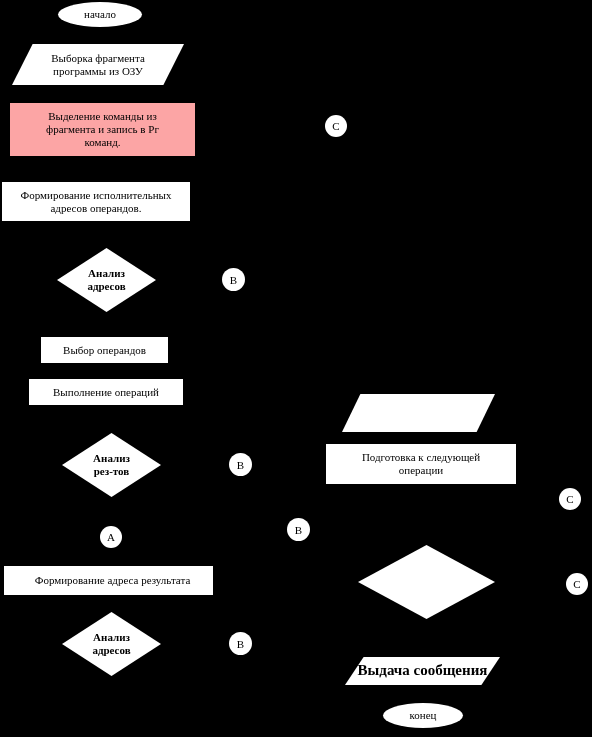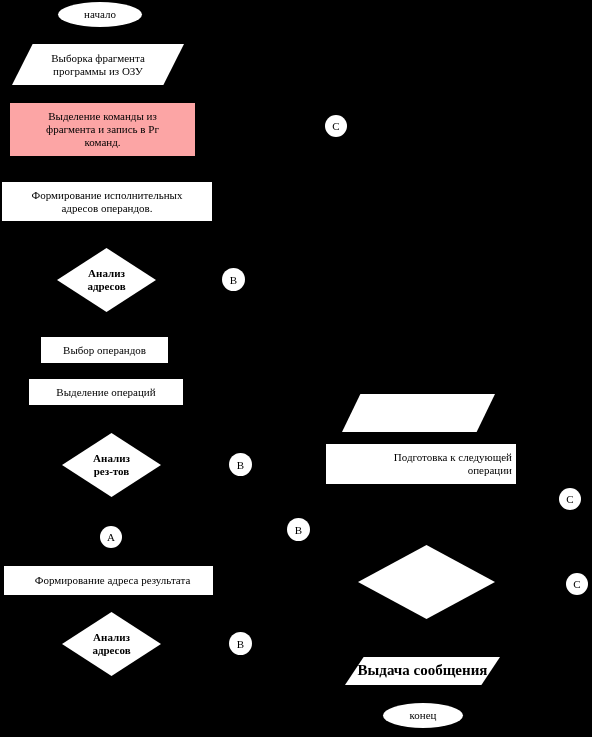--- a/index.html
+++ b/index.html
@@ -99,52 +99,52 @@
       <div class="node shape-data" style="left: 12px; top: 44px; width: 172px; height: 41px; font-size: 11px; color: rgb(0, 0, 0);">
         <div class="para-fill"></div>
         <span class="txt">Выборка фрагмента
 программы из ОЗУ</span>
       </div>
       <div class="node shape-process" style="left: 10px; top: 103px; width: 185px; height: 53px; font-size: 11px; color: rgb(0, 0, 0); background: #fca5a5;">
         <span class="txt">Выделение команды из
 фрагмента и запись в Рг
 команд.</span>
       </div>
-      <div class="node shape-process" style="left: 2px; top: 182px; width: 210px; height: 39px; font-size: 11px; color: rgb(0, 0, 0); background: rgb(255, 255, 255);">
+      <div class="node shape-process" style="left: 2px; top: 182px; width: 188px; height: 39px; font-size: 11px; color: rgb(0, 0, 0); background: rgb(255, 255, 255);">
         <span class="txt">Формирование исполнительных
 адресов операндов.</span>
       </div>
       <div class="node shape-decision" style="left: 57px; top: 248px; width: 99px; height: 64px; font-size: 11px; color: rgb(0, 0, 0);">
         <div class="dia-fill"></div>
         <span class="txt">Анализ
 адресов</span>
       </div>
       <div class="node shape-process" style="left: 41px; top: 337px; width: 127px; height: 26px; font-size: 11px; color: rgb(0, 0, 0); background: rgb(255, 255, 255);">
         <span class="txt">Выбор операндов</span>
       </div>
       <div class="node shape-process" style="left: 29px; top: 379px; width: 154px; height: 26px; font-size: 11px; color: rgb(0, 0, 0); background: rgb(255, 255, 255);">
-        <span class="txt">Выделение операций</span>
+        <span class="txt">Выполнение операций</span>
       </div>
       <div class="node shape-decision" style="left: 62px; top: 433px; width: 99px; height: 64px; font-size: 11px; color: rgb(0, 0, 0);">
         <div class="dia-fill"></div>
         <span class="txt">Анализ
 рез-тов</span>
       </div>
       <div class="node shape-process" style="left: 4px; top: 566px; width: 209px; height: 29px; font-size: 11px; color: rgb(0, 0, 0); background: rgb(255, 255, 255); padding-left: 8px;">
         <span class="txt">Формирование адреса результата</span>
       </div>
       <div class="node shape-decision" style="left: 62px; top: 612px; width: 99px; height: 64px; font-size: 11px; color: rgb(0, 0, 0);">
         <div class="dia-fill"></div>
         <span class="txt">Анализ
 адресов</span>
       </div>
       <div class="node shape-data" style="left: 342px; top: 394px; width: 153px; height: 38px; font-size: 11px; color: rgb(0, 0, 0);">
         <div class="para-fill"></div>
       </div>
-      <div class="node shape-process" style="left: 326px; top: 444px; width: 190px; height: 40px; font-size: 11px; color: rgb(0, 0, 0); background: rgb(255, 255, 255); text-align: right;">
+      <div class="node shape-process" style="left: 326px; top: 444px; width: 190px; height: 40px; font-size: 11px; color: rgb(0, 0, 0); background: rgb(255, 255, 255);">
         <span class="txt">Подготовка к следующей
 операции</span>
       </div>
       <div class="node shape-decision" style="left: 358px; top: 545px; width: 137px; height: 74px; font-size: 11px; color: rgb(0, 0, 0);">
         <div class="dia-fill"></div>
       </div>
       <div class="node shape-data" style="left: 345px; top: 657px; width: 155px; height: 28px; font-size: 15px; color: rgb(0, 0, 0); font-weight: bold;">
         <div class="para-fill"></div>
         <span class="txt">Выдача сообщения</span>
       </div>

